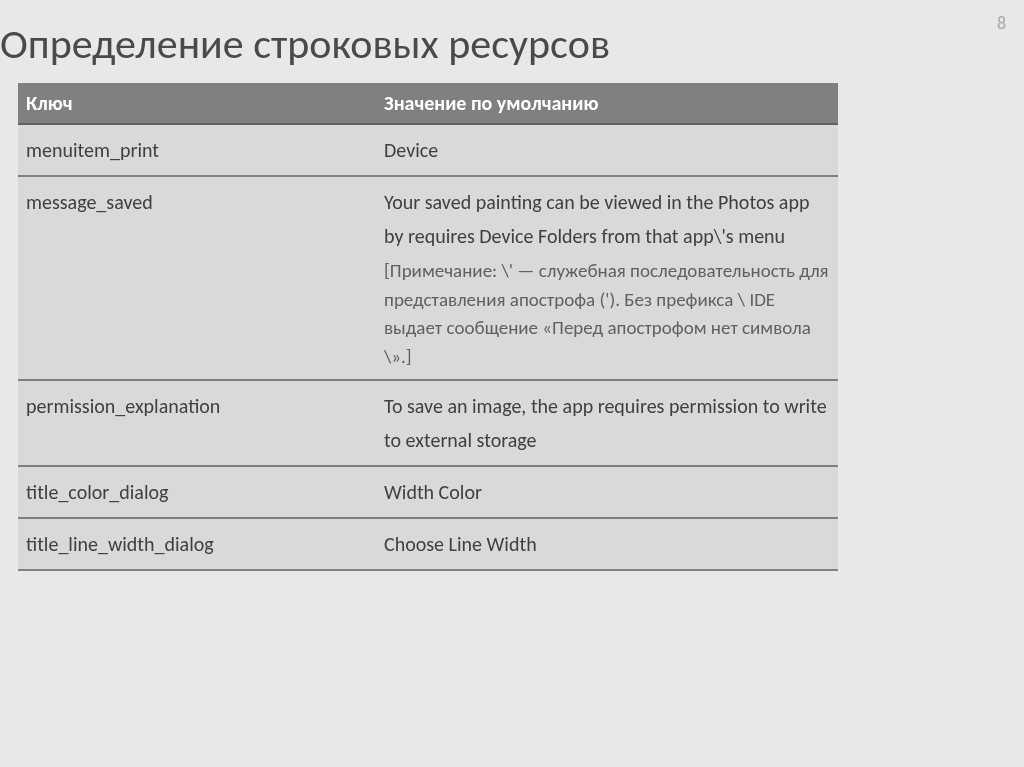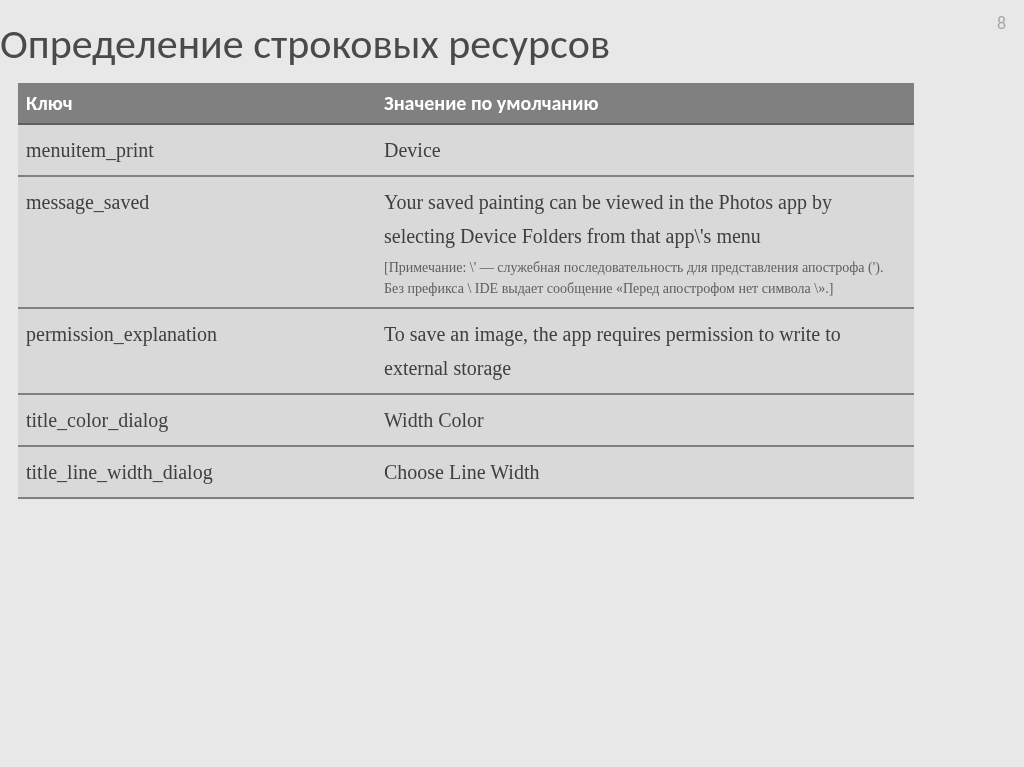--- a/index.html
+++ b/index.html
@@ -19,21 +19,21 @@
       color: #a8a8a8;
     }
     .title {
       font-size: 42px;
       font-weight: 400;
       color: #4a4a4a;
       padding: 18px 0 14px 0;
       font-family: Calibri, Arial, sans-serif;
     }
     .table {
-      width: 896px;
+      width: 820px;
       margin: 0 18px;
       border-collapse: collapse;
       table-layout: fixed;
     }
     .table th {
       background: #808080;
       color: #fff;
       font-weight: bold;
       text-align: left;
       padding: 8px 8px;
@@ -42,26 +42,25 @@
     }
     .table th:first-child { width: 358px; }
     .table td {
       background: #d9d9d9;
       color: #404040;
       font-size: 20px;
       padding: 8px 8px;
       vertical-align: top;
       border-bottom: 2px solid #808080;
       line-height: 1.7;
-      font-family: Liberation Serif, serif;
     }
     .table td .note {
       display: block;
       color: #606060;
-      font-size: 14px;
+      font-size: 19px;
       line-height: 1.5;
       margin-top: 4px;
     }
   </style>
 </head>
 <body>
 
 <div class="page-number">8</div>
 <h1 class="title">Определение строковых ресурсов</h1>
 
@@ -73,21 +72,21 @@
     </tr>
   </thead>
   <tbody>
     <tr>
       <td>menuitem_print</td>
       <td>Device</td>
     </tr>
     <tr>
       <td>message_saved</td>
       <td>
-        <span>Your saved painting can be viewed in the Photos app by selecting Device Folders from that app\'s menu</span>
+        <span>Your saved painting can be viewed in the Photos app by requires Device Folders from that app\'s menu</span>
         <span class="note">[Примечание: \' — служебная последовательность для представления апострофа ('). Без префикса \ IDE выдает сообщение «Перед апострофом нет символа \».]</span>
       </td>
     </tr>
     <tr>
       <td>permission_explanation</td>
       <td>To save an image, the app requires permission to write to external storage</td>
     </tr>
     <tr>
       <td>title_color_dialog</td>
       <td>Width Color</td>

